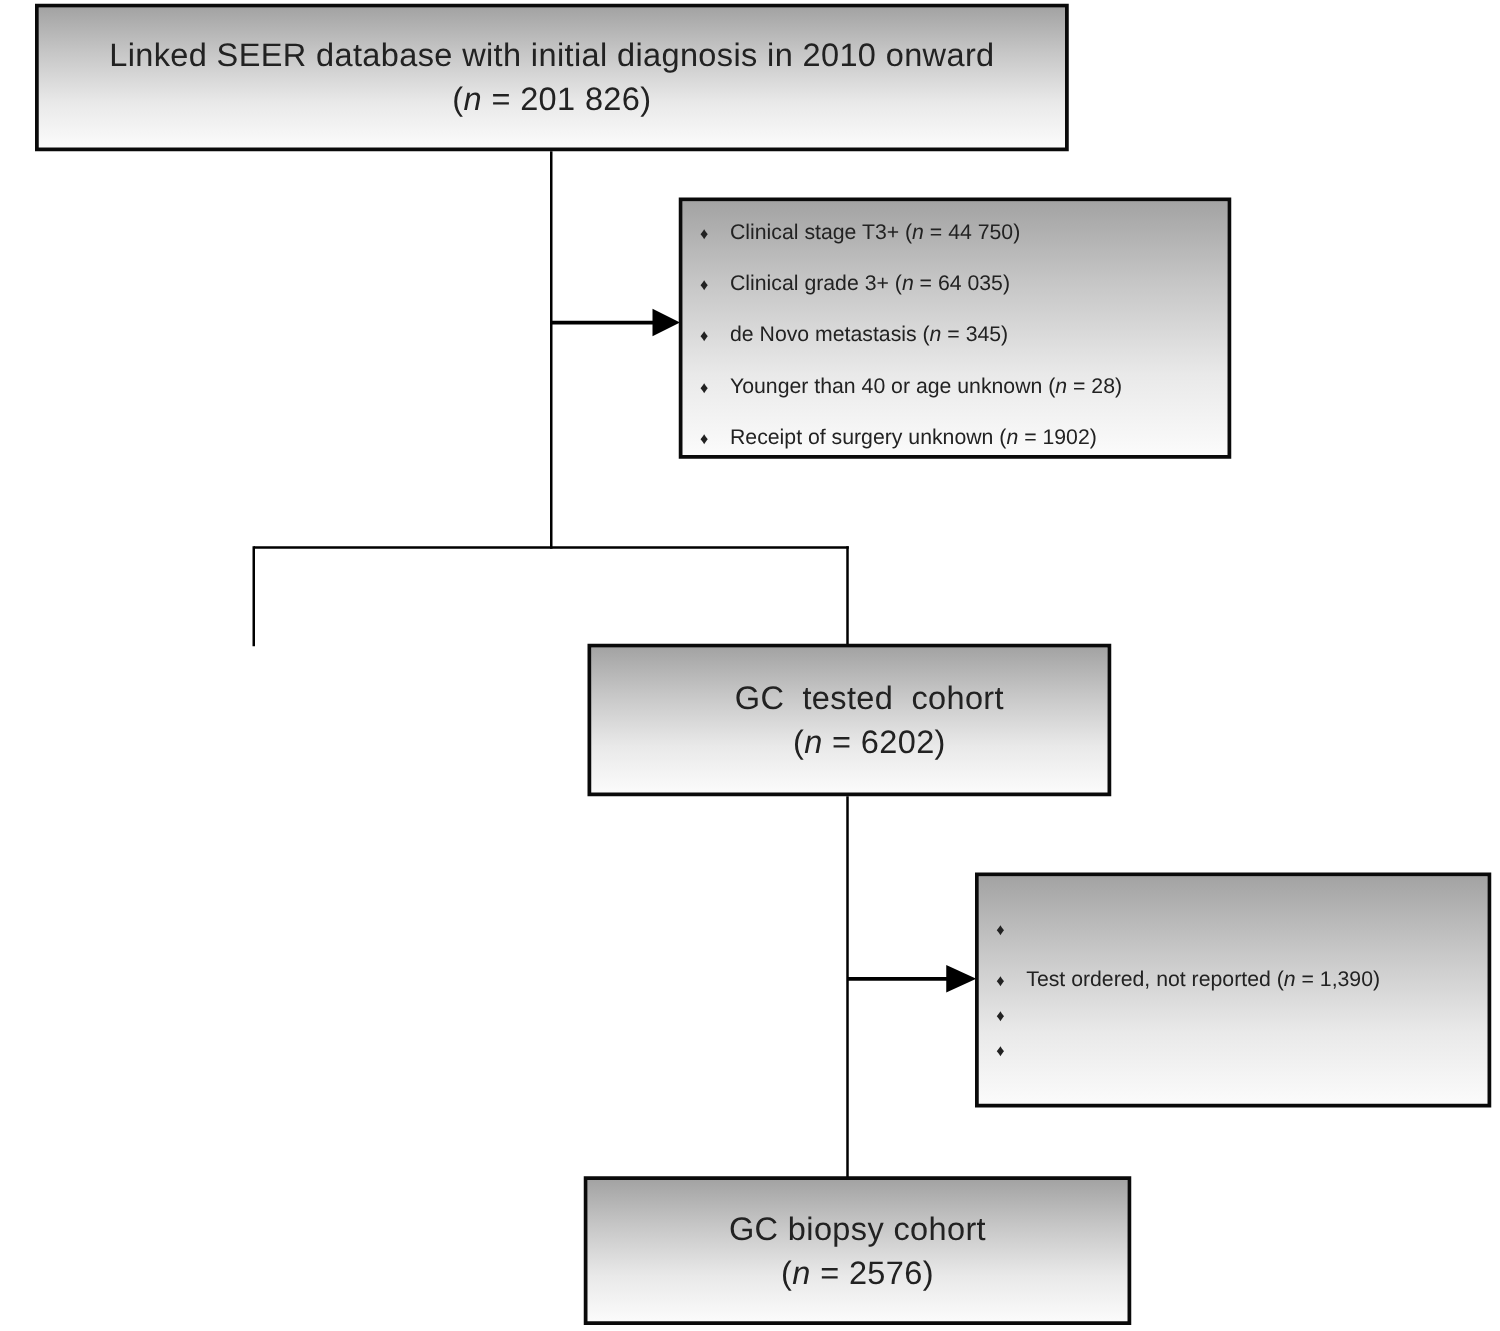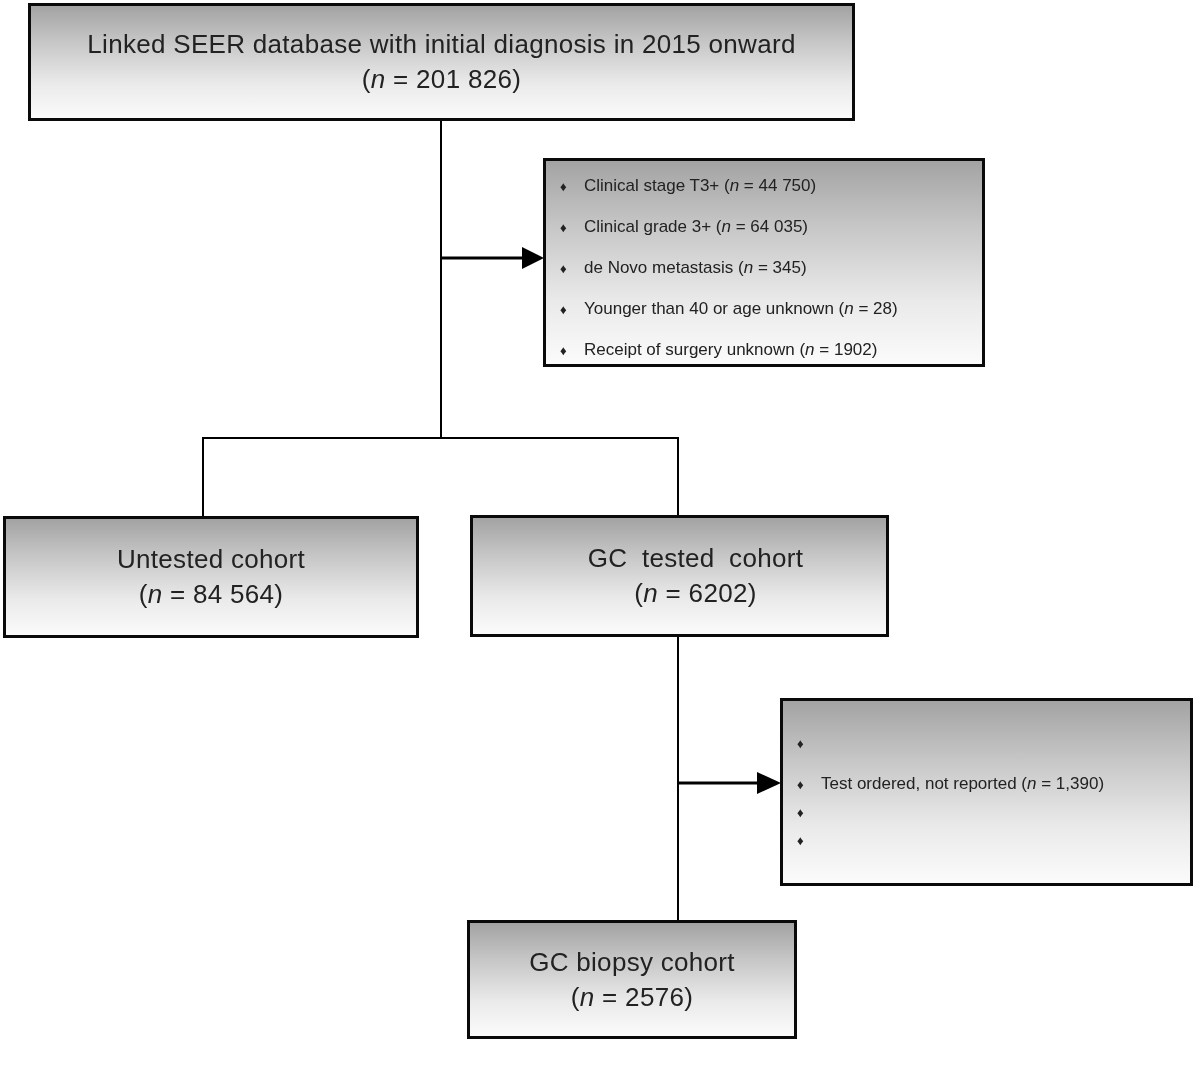--- a/index.html
+++ b/index.html
@@ -59,21 +59,21 @@
   }
   .li .lt { flex: 1; margin-top: 12px; }
   .li.cont { padding-left: 0; }
 
   
   #box-source   { left: 28px;  top: 3px;   width: 827px; height: 118px; }
   #box-excl1    { left: 543px; top: 158px; width: 442px; height: 209px; }
   #box-untested { left: 3px;   top: 516px; width: 416px; height: 122px; }
   #box-tested   { left: 470px; top: 515px; width: 419px; height: 122px; padding-left: 32px; }
   #box-excl2    { left: 780px; top: 698px; width: 413px; height: 188px; }
-  #box-biopsy   { left: 467px; top: 920px; width: 330px; height: 119px; }
+  #box-biopsy   { left: 467px; top: 941px; width: 438px; height: 119px; }
 </style>
 </head>
 <body>
 
 <div class="canvas">
 
   <svg class="connectors" viewBox="0 0 1200 1065" xmlns="http://www.w3.org/2000/svg">
 
     <line x1="441" y1="121" x2="441" y2="439" stroke="#000" stroke-width="2"></line>
 
@@ -86,21 +86,21 @@
     <line x1="678" y1="637" x2="678" y2="942" stroke="#000" stroke-width="2"></line>
 
     <line x1="441" y1="258" x2="525" y2="258" stroke="#000" stroke-width="3"></line>
     <polygon points="522,247 522,269 544,258" fill="#000"></polygon>
 
     <line x1="678" y1="783" x2="760" y2="783" stroke="#000" stroke-width="3"></line>
     <polygon points="757,772 757,794 781,783" fill="#000"></polygon>
   </svg>
 
   <div class="box title-box" id="box-source">
-    <div class="t-line">Linked SEER database with initial diagnosis in 2015 onward</div>
+    <div class="t-line">Linked SEER database with initial diagnosis in 2010 onward</div>
     <div class="n-line">(<i>n</i> = 201 826)</div>
   </div>
 
   <div class="box list-box" id="box-excl1">
     <div class="li">
       <span class="bul">♦</span>
       <span class="lt">Clinical stage T3+ (<i>n</i> = 44 750)</span>
     </div>
     <div class="li">
       <span class="bul">♦</span>
@@ -113,24 +113,20 @@
     <div class="li">
       <span class="bul">♦</span>
       <span class="lt">Younger than 40 or age unknown (<i>n</i> = 28)</span>
     </div>
     <div class="li">
       <span class="bul">♦</span>
       <span class="lt">Receipt of surgery unknown (<i>n</i> = 1902)</span>
     </div>
   </div>
 
-  <div class="box title-box" id="box-untested">
-    <div class="t-line">Untested cohort</div>
-    <div class="n-line">(<i>n</i> = 84 564)</div>
-  </div>
 
   <div class="box title-box" id="box-tested">
     <div class="t-line wide-spacing">GC tested cohort</div>
     <div class="n-line">(<i>n</i> = 6202)</div>
   </div>
 
   <div class="box list-box" id="box-excl2">
     <div class="li">
       <span class="bul">♦</span>
     </div>

